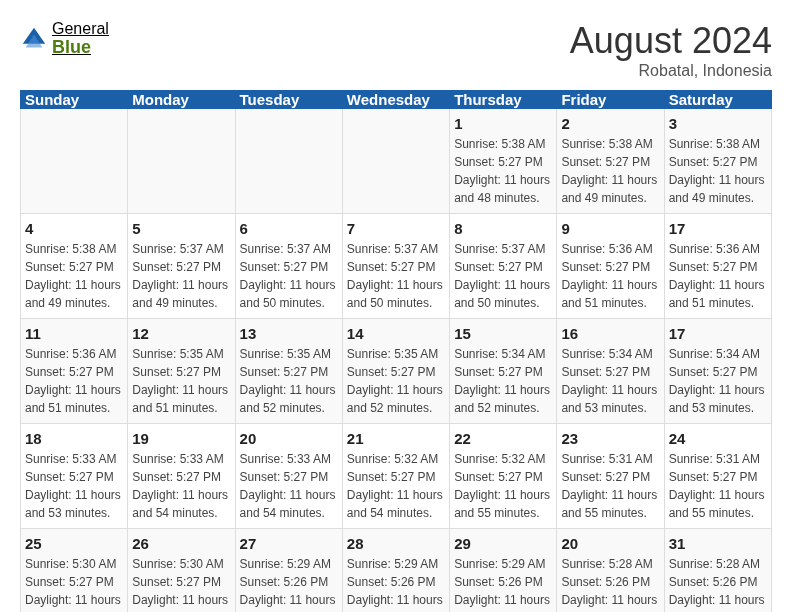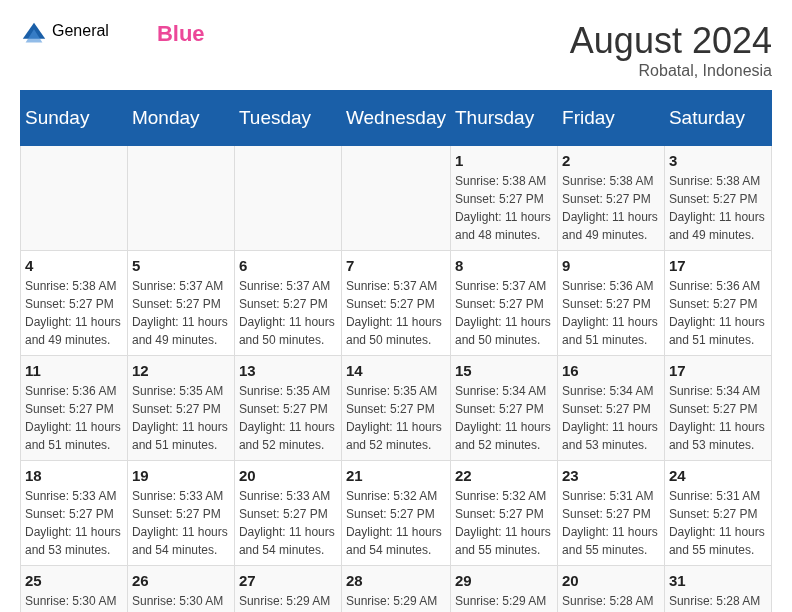--- a/index.html
+++ b/index.html
@@ -16,28 +16,28 @@
       align-items: flex-start;
       margin-bottom: 10px;
     }
     .logo {
       display: flex;
       align-items: center;
       gap: 4px;
     }
     .logo-text {
       display: flex;
-      flex-direction: row;
+      flex-direction: column;
       line-height: 1.1;
+      text-decoration: underline;
     }
     .logo-blue {
-      font-size: 22px;
+      font-size: 18px;
       font-weight: bold;
-      color: #ec4899;
-      margin-left: 48px;
+      color: #4d7c0f;
     }
     .logo-icon {
       width: 28px;
       height: 28px;
     }
     .title-block {
       text-align: right;
     }
     .month-year {
       font-size: 36px;
@@ -51,24 +51,24 @@
     table {
       width: 100%;
       border-collapse: collapse;
       font-size: 11px;
     }
     thead tr {
       background-color: #1a5fa8;
       color: #fff;
     }
     thead th {
-      padding: 16px 4px;
+      padding: 0 4px;
       text-align: left;
-      font-size: 19px;
-      font-weight: normal;
+      font-size: 15px;
+      font-weight: bold;
       border: 1px solid #1a5fa8;
     }
     tbody tr {
       border-bottom: 1px solid #ccc;
     }
     tbody td {
       vertical-align: top;
       padding: 6px 4px;
       border: 1px solid #ddd;
       color: #333;

